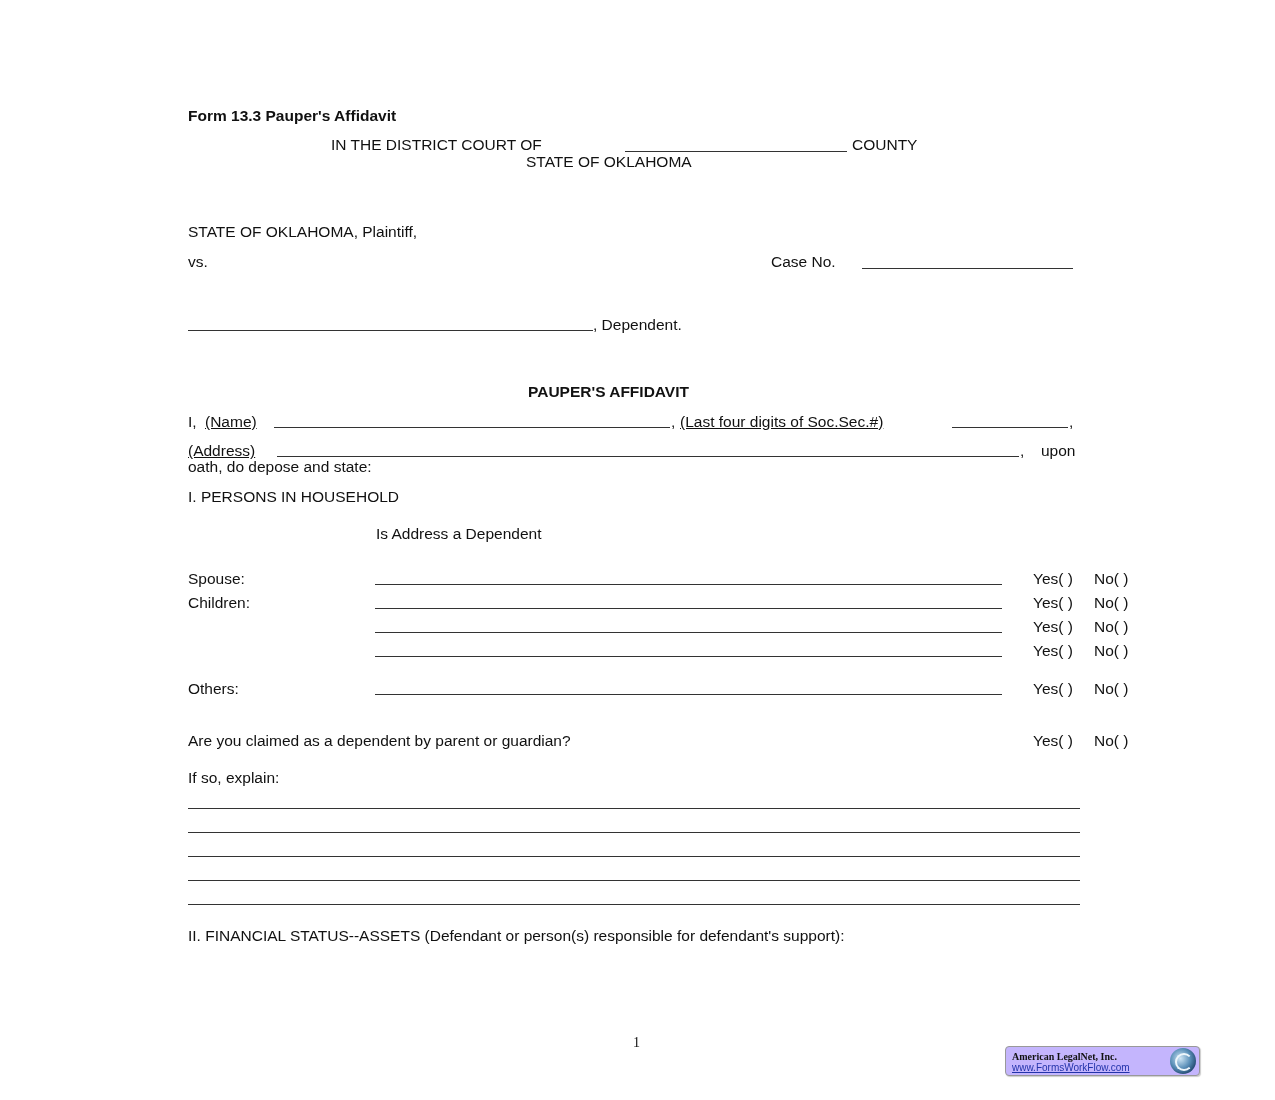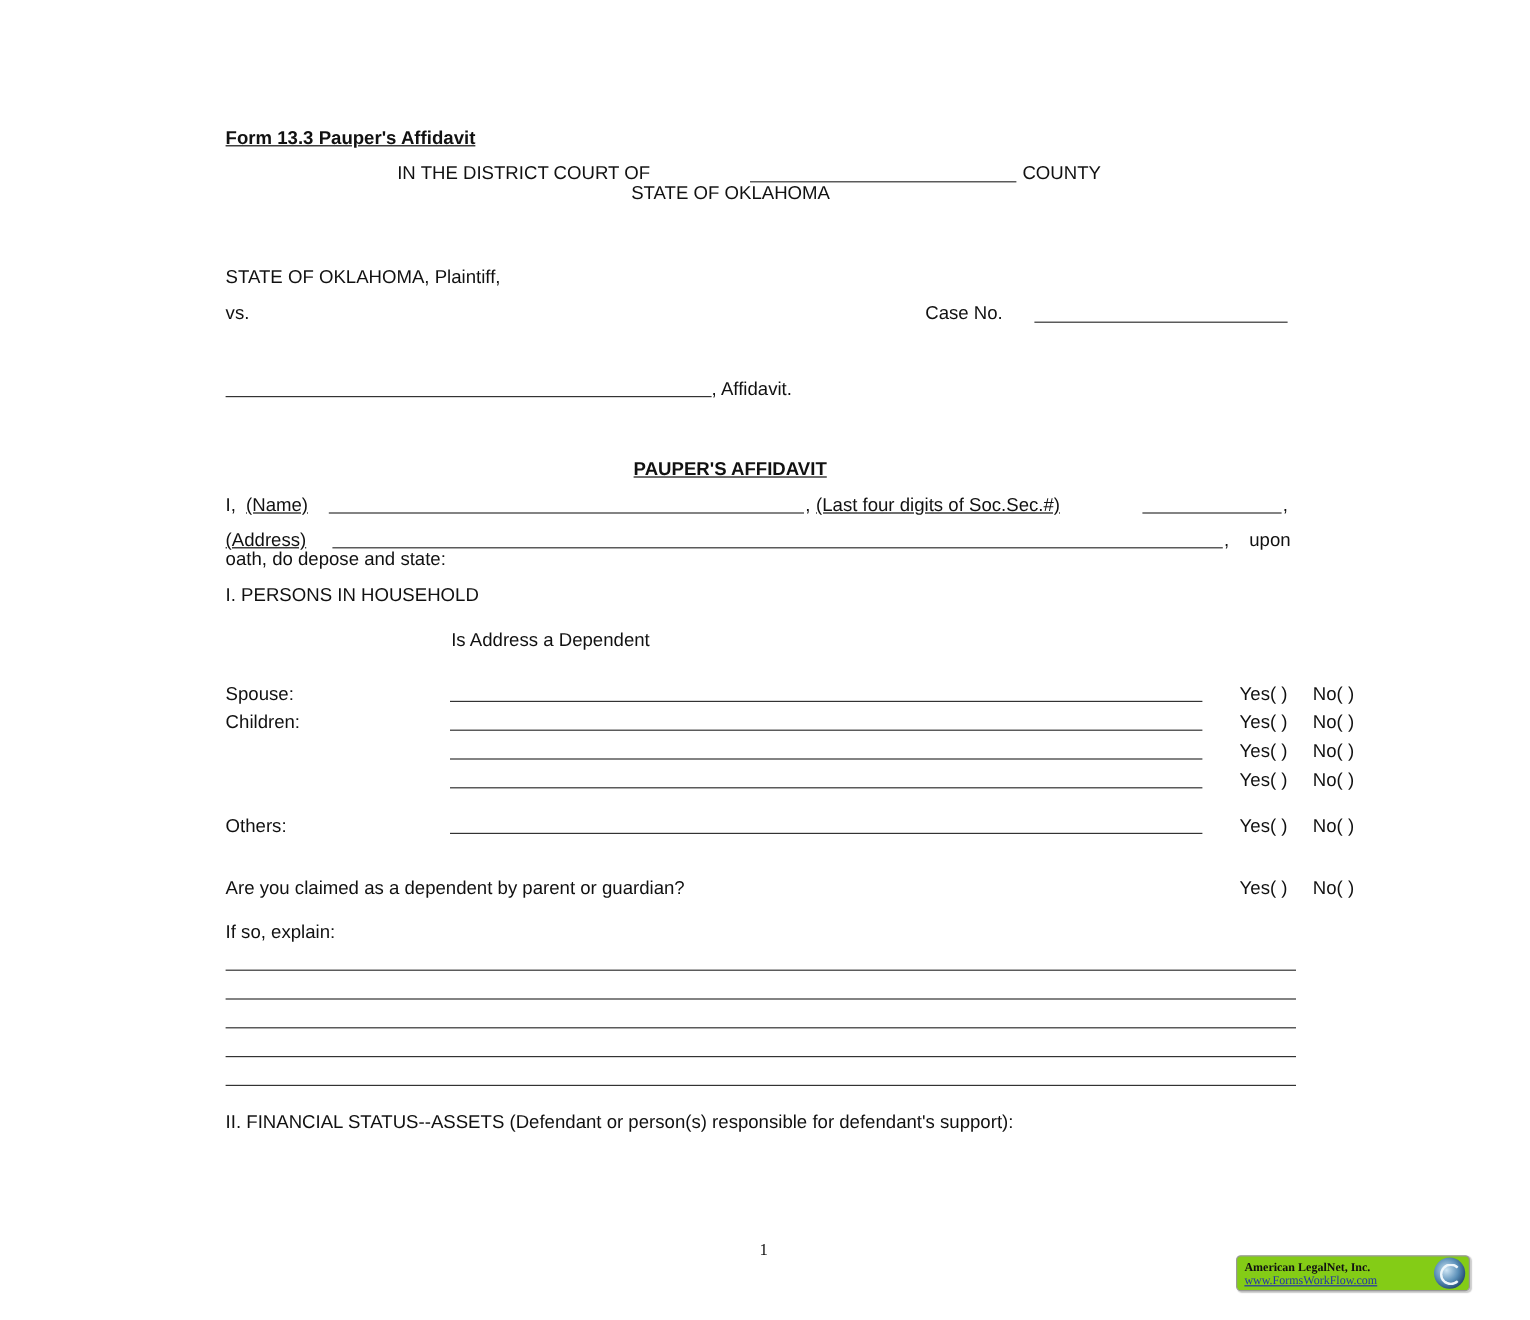--- a/index.html
+++ b/index.html
@@ -2,32 +2,31 @@
 <html><head>
   <meta charset="utf-8">
   <style>
     html, body { margin: 0; padding: 0; background: #ffffff; }
     body {
       width: 1275px; height: 1100px; position: relative; overflow: hidden;
       font-family: "Liberation Sans", sans-serif; color: #111;
       font-size: 15.5px;
     }
     .abs { position: absolute; white-space: nowrap; line-height: 1; }
-    .bold { font-weight: bold; text-decoration: underline; }
+    .bold { font-weight: bold; }
     .line { position: absolute; height: 0; border-bottom: 1px solid #333; }
     .u { text-decoration: underline; }
     .footer-num { font-family: "Liberation Serif", serif; font-size: 14px; }
     .badge {
       position: absolute; left: 1005px; top: 1046px; width: 193px; height: 28px;
-      border: 1px solid #999; border-radius: 4px; background: #84cc16;
+      border: 1px solid #999; border-radius: 4px; background: #c4b5fd;
       box-shadow: 1px 1px 1px #ccc;
-      margin-left: 25px;
     }
     .badge .t1 { position: absolute; left: 6px; top: 4px; font-family: "Liberation Serif", serif; font-weight: bold; font-size: 10px; color: #111; }
-    .badge .t2 { position: absolute; left: 6px; top: 15px; font-family: Liberation Serif, serif; font-size: 10px; color: #2233aa; text-decoration: underline; }
+    .badge .t2 { position: absolute; left: 6px; top: 15px; font-family: Liberation Sans, sans-serif; font-size: 10px; color: #2233aa; text-decoration: underline; }
     .badge .globe {
       position: absolute; right: 3px; top: 1px; width: 26px; height: 26px; border-radius: 50%;
       background: radial-gradient(circle at 40% 40%, #cfe6f5 0%, #5a8fb8 45%, #1b3f66 80%);
     }
     .badge .globe:after {
       content: ""; position: absolute; left: 5px; top: 5px; width: 14px; height: 14px; border-radius: 50%;
       border: 2px solid #eef6fb; border-right-color: transparent;
     }
   </style>
 </head>
@@ -39,21 +38,21 @@
 <div class="line" style="left:625px; top:151px; width:222px;"></div>
 <div class="abs" style="left:852px; top:137px;">COUNTY</div>
 <div class="abs" style="left:526px; top:154px;">STATE OF OKLAHOMA</div>
 
 <div class="abs" style="left:188px; top:224px;">STATE OF OKLAHOMA, Plaintiff,</div>
 <div class="abs" style="left:188px; top:254px;text-align:center;">vs.</div>
 <div class="abs" style="left:771px; top:254px;">Case No.</div>
 <div class="line" style="left:862px; top:268px; width:211px;"></div>
 
 <div class="line" style="left:188px; top:330px; width:405px;"></div>
-<div class="abs" style="left:593px; top:317px;">, Affidavit.</div>
+<div class="abs" style="left:593px; top:317px;">, Dependent.</div>
 
 <div class="abs bold" style="left:528px; top:384px;">PAUPER'S AFFIDAVIT</div>
 
 <div class="abs" style="left:188px; top:414px;">I,</div>
 <div class="abs u" style="left:205px; top:414px;">(Name)</div>
 <div class="line" style="left:274px; top:427px; width:396px;"></div>
 <div class="abs" style="left:671px; top:414px;">,</div>
 <div class="abs u" style="left:680px; top:414px;">(Last four digits of Soc.Sec.#)</div>
 <div class="line" style="left:952px; top:427px; width:116px;"></div>
 <div class="abs" style="left:1069px; top:414px;">,</div>

